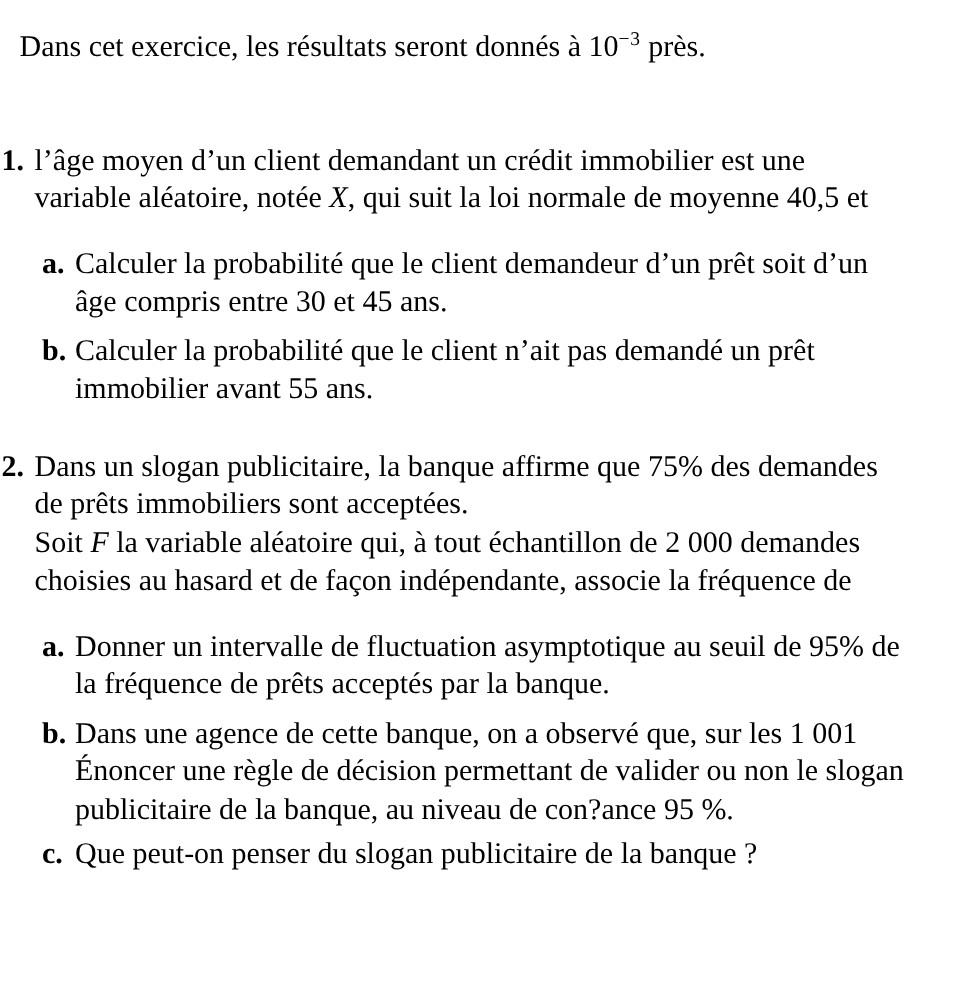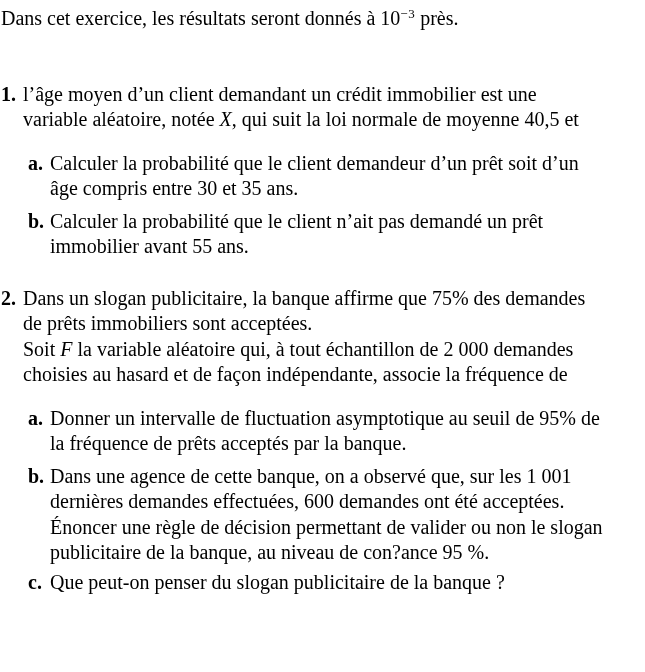--- a/index.html
+++ b/index.html
@@ -18,21 +18,21 @@
   }
   .page {
     padding: 1px 0 0 1px;
     width: 644px;
   }
   .line {
     line-height: 25.5px;
     white-space: nowrap;
   }
   .intro {
-    margin: 0;
+    margin: 12px;
   }
   .q {
     display: flex;
   }
   .q-num {
     flex: none;
     width: 22px;
     font-weight: bold;
     line-height: 25.5px;
   }
@@ -80,21 +80,21 @@
   <div class="q question-1">
     <div class="q-num">1.</div>
     <div class="q-body">
       <div class="line">l’âge moyen d’un client demandant un crédit immobilier est une</div>
       <div class="line"><span>variable aléatoire, notée </span><span class="var">X</span><span>, qui suit la loi normale de moyenne 40,5 et</span></div>
 
       <div class="sub sub-1a">
         <div class="sub-label">a.</div>
         <div class="sub-body">
           <div class="line">Calculer la probabilité que le client demandeur d’un prêt soit d’un</div>
-          <div class="line">âge compris entre 30 et 35 ans.</div>
+          <div class="line">âge compris entre 30 et 45 ans.</div>
         </div>
       </div>
 
       <div class="sub sub-1b">
         <div class="sub-label">b.</div>
         <div class="sub-body">
           <div class="line">Calculer la probabilité que le client n’ait pas demandé un prêt</div>
           <div class="line">immobilier avant 55 ans.</div>
         </div>
       </div>
@@ -114,21 +114,20 @@
         <div class="sub-body">
           <div class="line">Donner un intervalle de fluctuation asymptotique au seuil de 95% de</div>
           <div class="line">la fréquence de prêts acceptés par la banque.</div>
         </div>
       </div>
 
       <div class="sub sub-2b">
         <div class="sub-label">b.</div>
         <div class="sub-body">
           <div class="line">Dans une agence de cette banque, on a observé que, sur les 1 001</div>
-          <div class="line">dernières demandes effectuées, 600 demandes ont été acceptées.</div>
           <div class="line">Énoncer une règle de décision permettant de valider ou non le slogan</div>
           <div class="line">publicitaire de la banque, au niveau de con?ance 95 %.</div>
         </div>
       </div>
 
       <div class="sub sub-2c">
         <div class="sub-label">c.</div>
         <div class="sub-body">
           <div class="line">Que peut-on penser du slogan publicitaire de la banque ?</div>
         </div>

